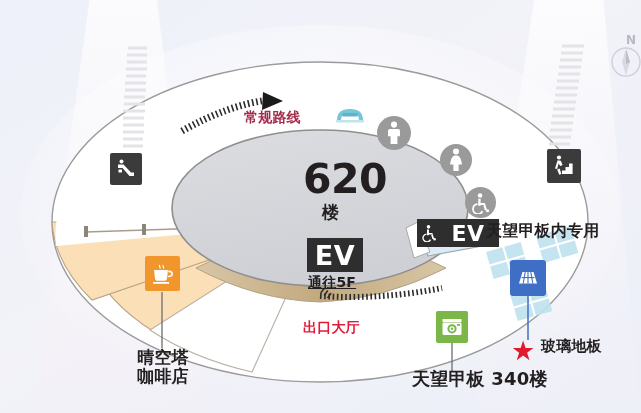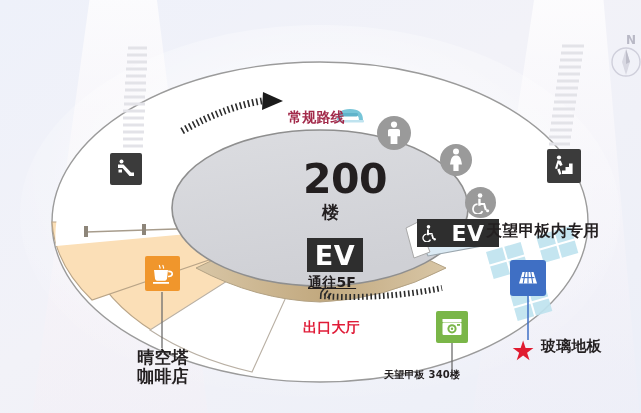--- a/index.html
+++ b/index.html
@@ -58,21 +58,21 @@
     letter-spacing: 0.5px;
   }
   .circ-icon {
     position: absolute;
     border-radius: 50%;
     background: #9a9a9a;
     display: flex;
     align-items: center;
     justify-content: center;
   }
-  .txt-maroon { color: #a32b4b; margin-left: 44px; }
+  .txt-maroon { color: #a32b4b; }
   .txt-red { color: #e01b37; }
   .txt-dark { color: #231f20; }
   .star {
     position: absolute;
     color: #e01b2f;
     font-size: 27px;
     line-height: 1;
   }
 </style>
 </head>
@@ -293,21 +293,21 @@
       <circle cx="11" cy="3.8" r="2.5" fill="#fff"></circle>
       <path d="M9 7.4 L11.6 7.4 L11.6 12 L16.4 12 L16.4 14.2 L11.6 14.2 L11.6 15 L9 15 Z" fill="#fff"></path>
       <path d="M16.6 13.2 L18.6 20 L16.2 20 L14.6 14.6 Z" fill="#fff"></path>
       <path d="M13.6 20.8 A5.4 5.4 0 1 1 8.2 13.2" fill="none" stroke="#fff" stroke-width="1.9"></path>
       <circle cx="19.2" cy="20.4" r="1.7" fill="#fff"></circle>
     </svg>
   </div>
 
   <div class="lbl txt-maroon" style="left:244px; top:110px; font-size:14px;">常规路线</div>
 
-  <div class="lbl txt-dark" style="left:303px; top:157px; font-size:41px; font-weight:bold; letter-spacing:-0.5px;">200</div>
+  <div class="lbl txt-dark" style="left:303px; top:157px; font-size:41px; font-weight:bold; letter-spacing:-0.5px;">620</div>
 
   <div class="lbl txt-dark" style="left:322px; top:203px; font-size:17px;">楼</div>
 
   <div class="ev-chip" style="left:307px; top:238px; width:56px; height:34px; font-size:27px;">EV</div>
 
   <div class="lbl txt-dark" style="left:308px; top:275px; font-size:14px;text-decoration:underline;">通往5F</div>
 
   <div class="lbl txt-red" style="left:303px; top:320px; font-size:14px;">出口大厅</div>
 
   <div class="ev-chip" style="left:417px; top:219px; width:62px; height:28px; font-size:22px; padding-left:20px;">
@@ -321,21 +321,21 @@
     <span>EV</span>
   </div>
 
   <div class="lbl txt-dark" style="left:486px; top:222px; font-size:16px;">天望甲板内专用</div>
 
   <div class="lbl txt-dark" style="left:122px; top:348px; font-size:17px; text-align:center; width:82px;">
     <div>晴空塔</div>
     <div>咖啡店</div>
   </div>
 
-  <div class="lbl txt-dark" style="left:384px; top:369px; font-size:10px; font-weight:bold;">
+  <div class="lbl txt-dark" style="left:412px; top:369px; font-size:18px; font-weight:bold;">
     <div>天望甲板 340楼</div>
   </div>
 
   <div class="star" style="left:511px; top:337px;">★</div>
 
   <div class="lbl txt-dark" style="left:541px; top:338px; font-size:15px;">玻璃地板</div>
 
   <div class="lbl" style="left:626px; top:34px; font-size:12px; color:#b9b9c6;">N</div>
 
 </div>

